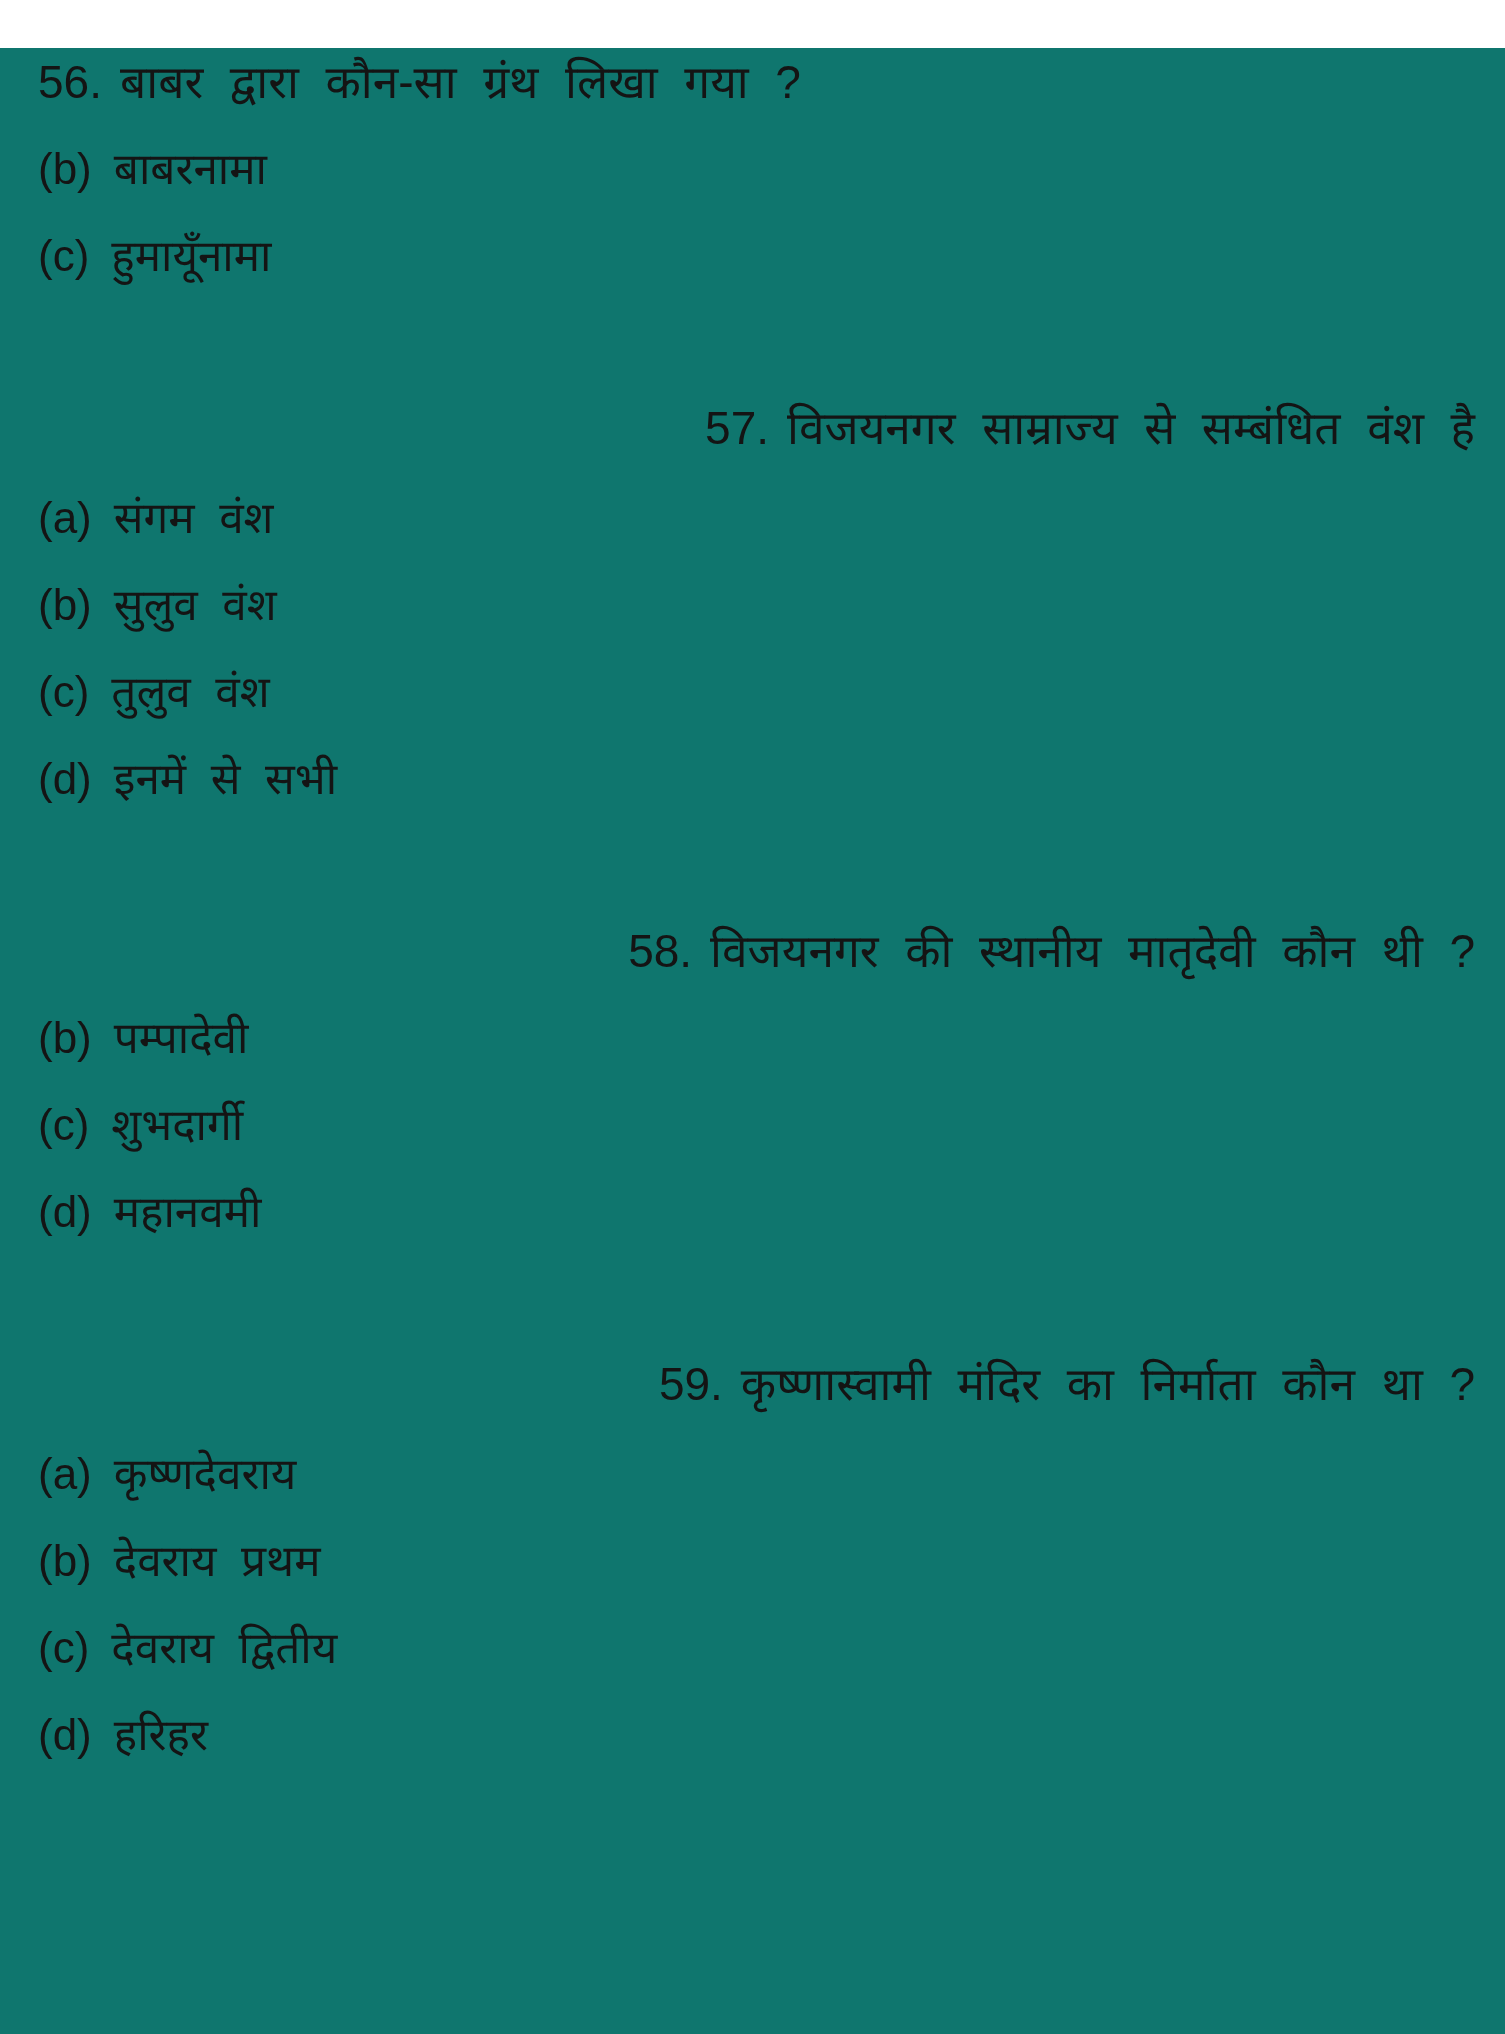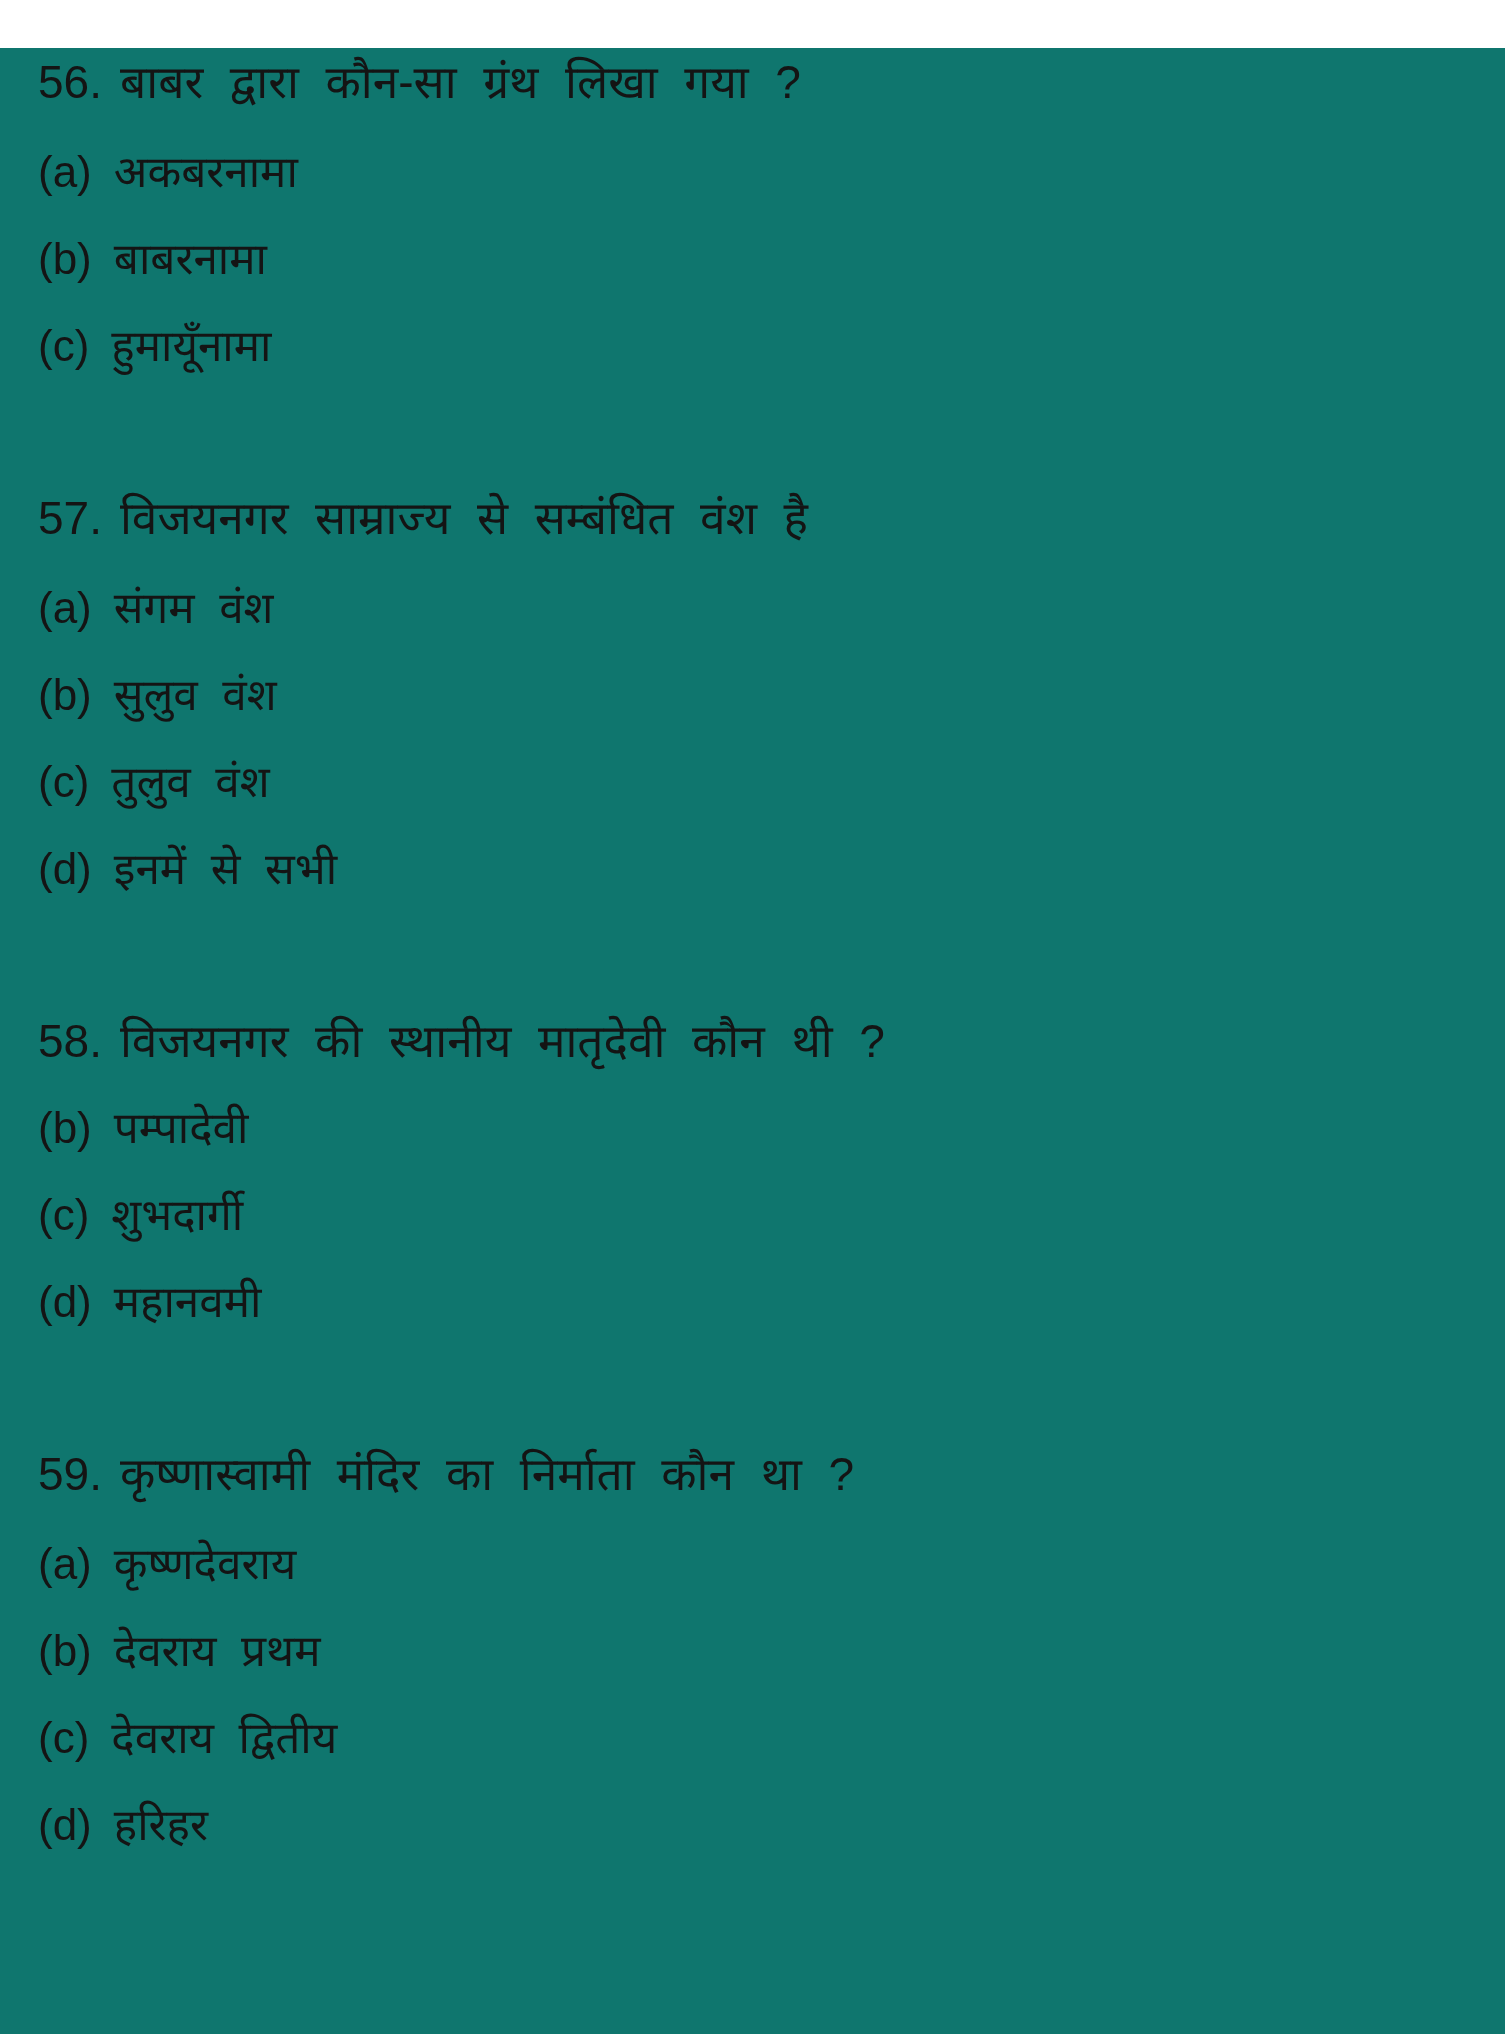--- a/index.html
+++ b/index.html
@@ -24,20 +24,21 @@
   }
   .question-block { margin: 0; }
   .question-line {
     font-size: 46px;
     line-height: 56px;
     word-spacing: 0.30em;
     white-space: nowrap;
   }
   .question-block + .question-block .question-line {
     margin-top: 116px;
+    text-align: right;
   }
   .question-number {
     display: inline-block;
     margin-right: 18px;
   }
   .option-line {
     font-size: 44px;
     line-height: 56px;
     word-spacing: 0.28em;
     white-space: nowrap;
@@ -51,23 +52,20 @@
   }
 </style>
 </head>
 <body>
 
 <div class="page">
 
   <div class="question-block">
     <div class="question-line">
       <span class="question-number">56.</span><span>बाबर द्वारा कौन-सा ग्रंथ लिखा गया ?</span>
-    </div>
-    <div class="option-line first">
-      <span class="option-marker">(a)</span><span>अकबरनामा</span>
     </div>
     <div class="option-line">
       <span class="option-marker">(b)</span><span>बाबरनामा</span>
     </div>
     <div class="option-line">
       <span class="option-marker">(c)</span><span>हुमायूँनामा</span>
     </div>
   </div>
 
   <div class="question-block">

